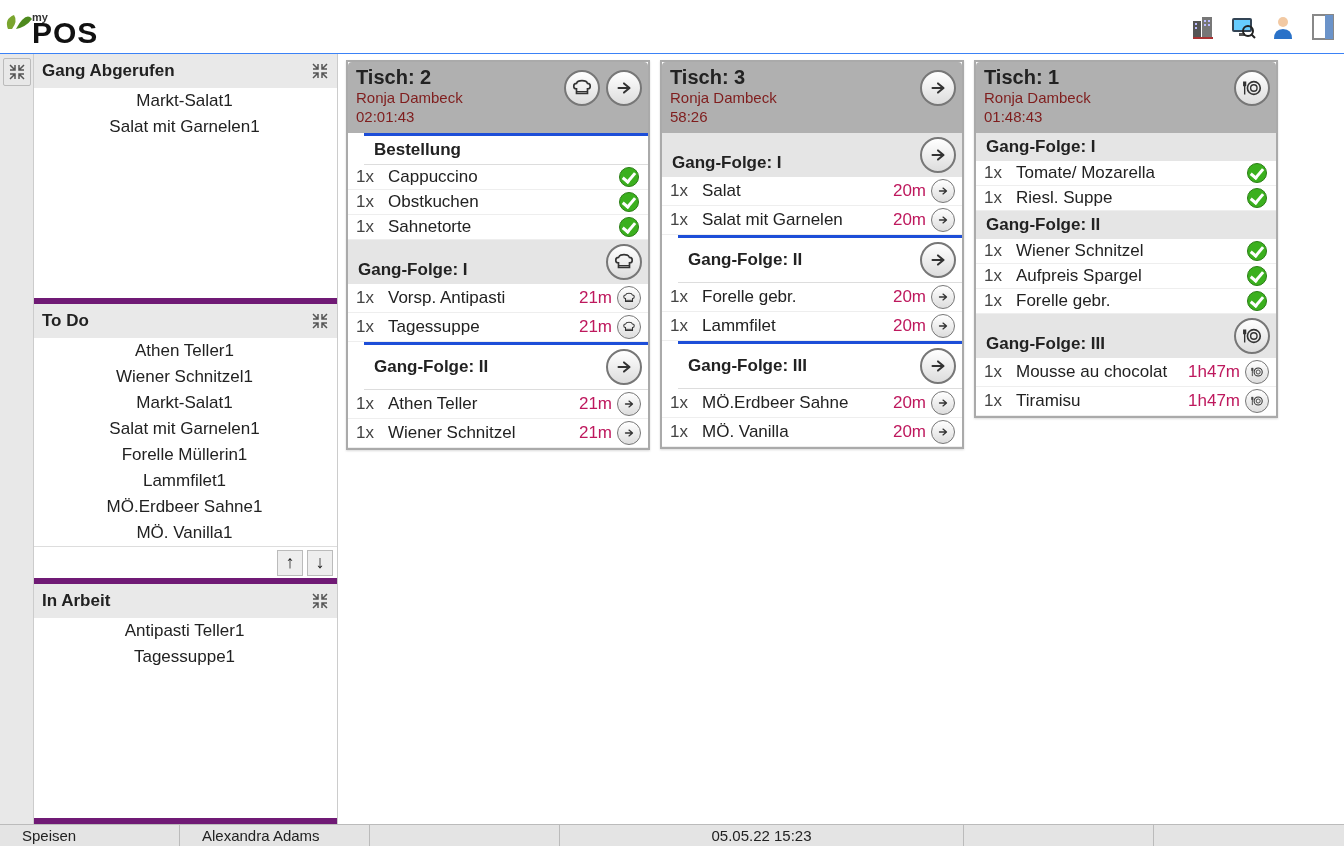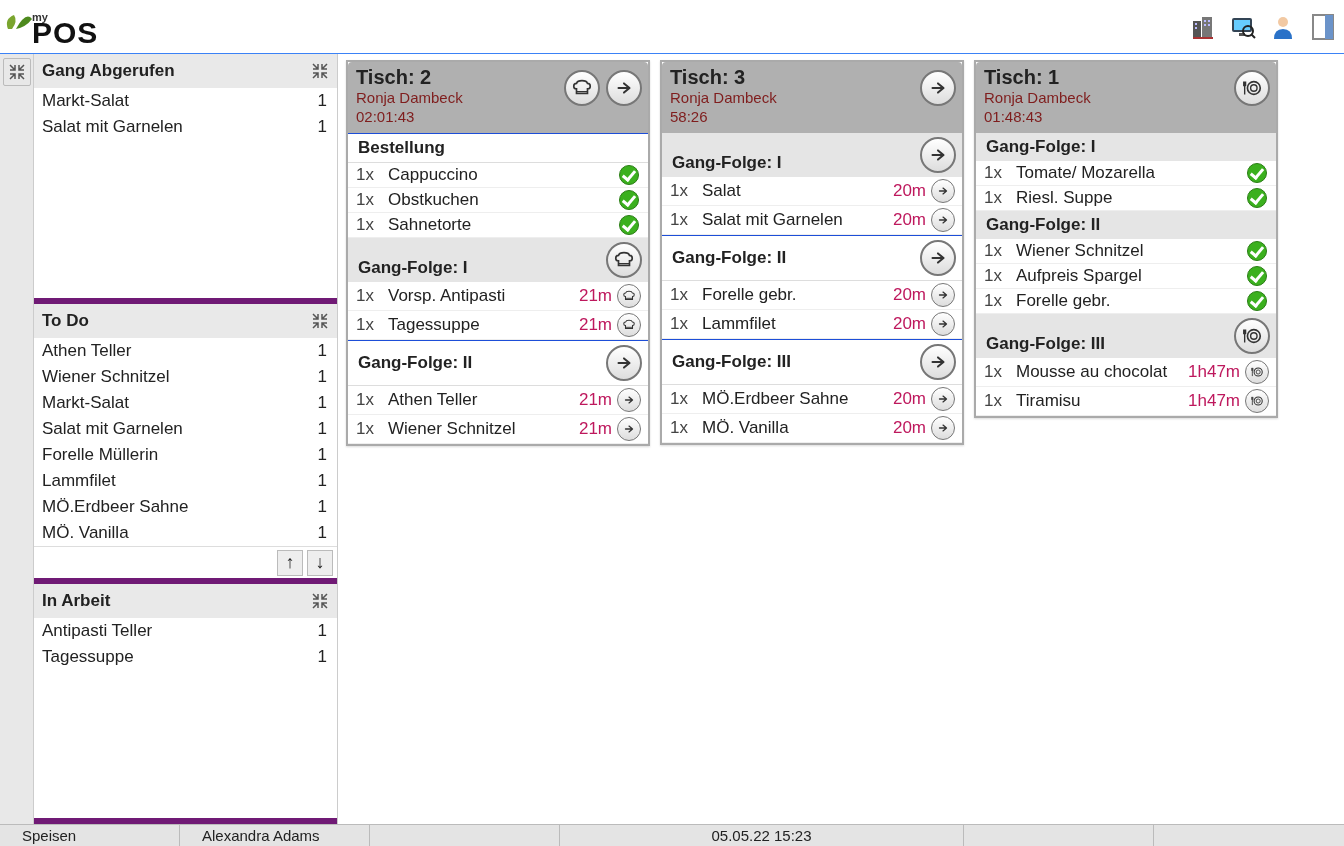--- a/index.html
+++ b/index.html
@@ -10,36 +10,36 @@
   .topbar-icons { display: flex; align-items: center; gap: 10px; }
   .topbar-icons .ticon { width: 30px; height: 30px; display:flex; align-items:center; justify-content:center; cursor:pointer; }
   .main { display:flex; height: calc(100% - 54px - 22px); }
   .collapse-rail { width: 34px; background:#e8e8e8; border-right:1px solid #ccc; display:flex; align-items:flex-start; justify-content:center; padding-top:4px;}
   .collapse-btn { width:28px; height:28px; background:#e8e8e8; border:1px solid #bbb; display:flex; align-items:center; justify-content:center; font-size:12px; cursor:pointer; border-radius:2px;}
   .sidebar { width: 304px; display:flex; flex-direction:column; border-right:1px solid #ccc; }
   .panel { border-bottom:6px solid #701a75; display:flex; flex-direction:column; }
   .panel-hdr { background:#e9e9e9; display:flex; align-items:center; justify-content:space-between; padding:4px 4px 4px 8px; font-weight:bold; font-size:17px;}
   .panel-hdr .mini-collapse { width:26px; height:26px; background:#e9e9e9; display:flex; align-items:center; justify-content:center; cursor:pointer; }
   .panel-body { flex:1; overflow:hidden; }
-  .s-row { display:flex; justify-content:space-between; padding:3px 10px 3px 8px; font-size:17px; }
+  .s-row { display:flex; justify-content:center; padding:3px 10px 3px 8px; font-size:17px; }
   .panel-gangabg { height: 250px; }
   .panel-todo-body { height: 182px; overflow:hidden; }
   .panel-arrows { height:32px; display:flex; justify-content:flex-end; gap:4px; padding-right:4px; align-items:center; border-top:1px solid #ddd; }
   .arrbtn { width:26px; height:26px; border:1px solid #bbb; background:#eee; display:flex; align-items:center; justify-content:center; font-size:18px; cursor:pointer; }
   .panel-inarbeit { flex:1; }
   .boards { flex:1; padding:6px 8px; display:flex; gap:10px; align-items:flex-start; overflow:auto; }
   .card { width: 304px; border:2px solid #aaa; border-radius:0; background:#fff; box-shadow:0 1px 2px rgba(0,0,0,.15); }
   .card-hdr { background:#b0b0b0; padding:4px 8px 6px 8px; position:relative; border-top-left-radius:4px; border-top-right-radius:4px;}
   .card-title { font-weight:bold; font-size:20px; }
   .card-sub { font-size:15px; color:#7f1d1d; line-height:1.25; }
   .card-hdr-icons { position:absolute; right:6px; top:8px; display:flex; gap:6px; }
   .circ { width:36px; height:36px; border-radius:50%; background:linear-gradient(#fff,#ddd); border:2px solid #777; display:flex; align-items:center; justify-content:center; cursor:pointer; font-size:18px;}
   .circ.sm { width:24px; height:24px; border-width:1.5px; font-size:13px; }
   .sect-hdr { display:flex; align-items:center; justify-content:space-between; padding:4px 6px 4px 10px; font-weight:bold; font-size:17px; }
-  .sect-white { background:#fff; border-bottom:1px solid #ddd; border-top:1px solid #1d4ed8;}
+  .sect-white { background:#fff; border-bottom:1px solid #ddd; border-top:3px solid #1d4ed8;margin-left:16px;}
   .sect-green { background:#e5e5e5;align-items:flex-end; }
   .line { display:flex; align-items:center; padding:2px 6px 2px 8px; font-size:17px; border-bottom:1px solid #eee;}
   .line .qty { width:32px; color:#444; }
   .line .name { flex:1; }
   .line .time { width:56px; text-align:right; padding-right:4px; color:#be185d;}
   .line .licon { width:26px; display:flex; justify-content:center; }
   .check { width:20px; height:20px; border-radius:50%; background:#3bb01e; border:1px solid #2a7d15; position:relative;}
   .check::after { content:""; position:absolute; left:5px; top:2px; width:5px; height:10px; border:solid #fff; border-width:0 3px 3px 0; transform:rotate(40deg);}
   .footer { height:22px; background:#e4e4e4; border-top:1px solid #bbb; display:flex; font-size:15px; }
   .footer .cell { border-right:1px solid #bbb; padding:1px 22px; display:flex; align-items:center; }

